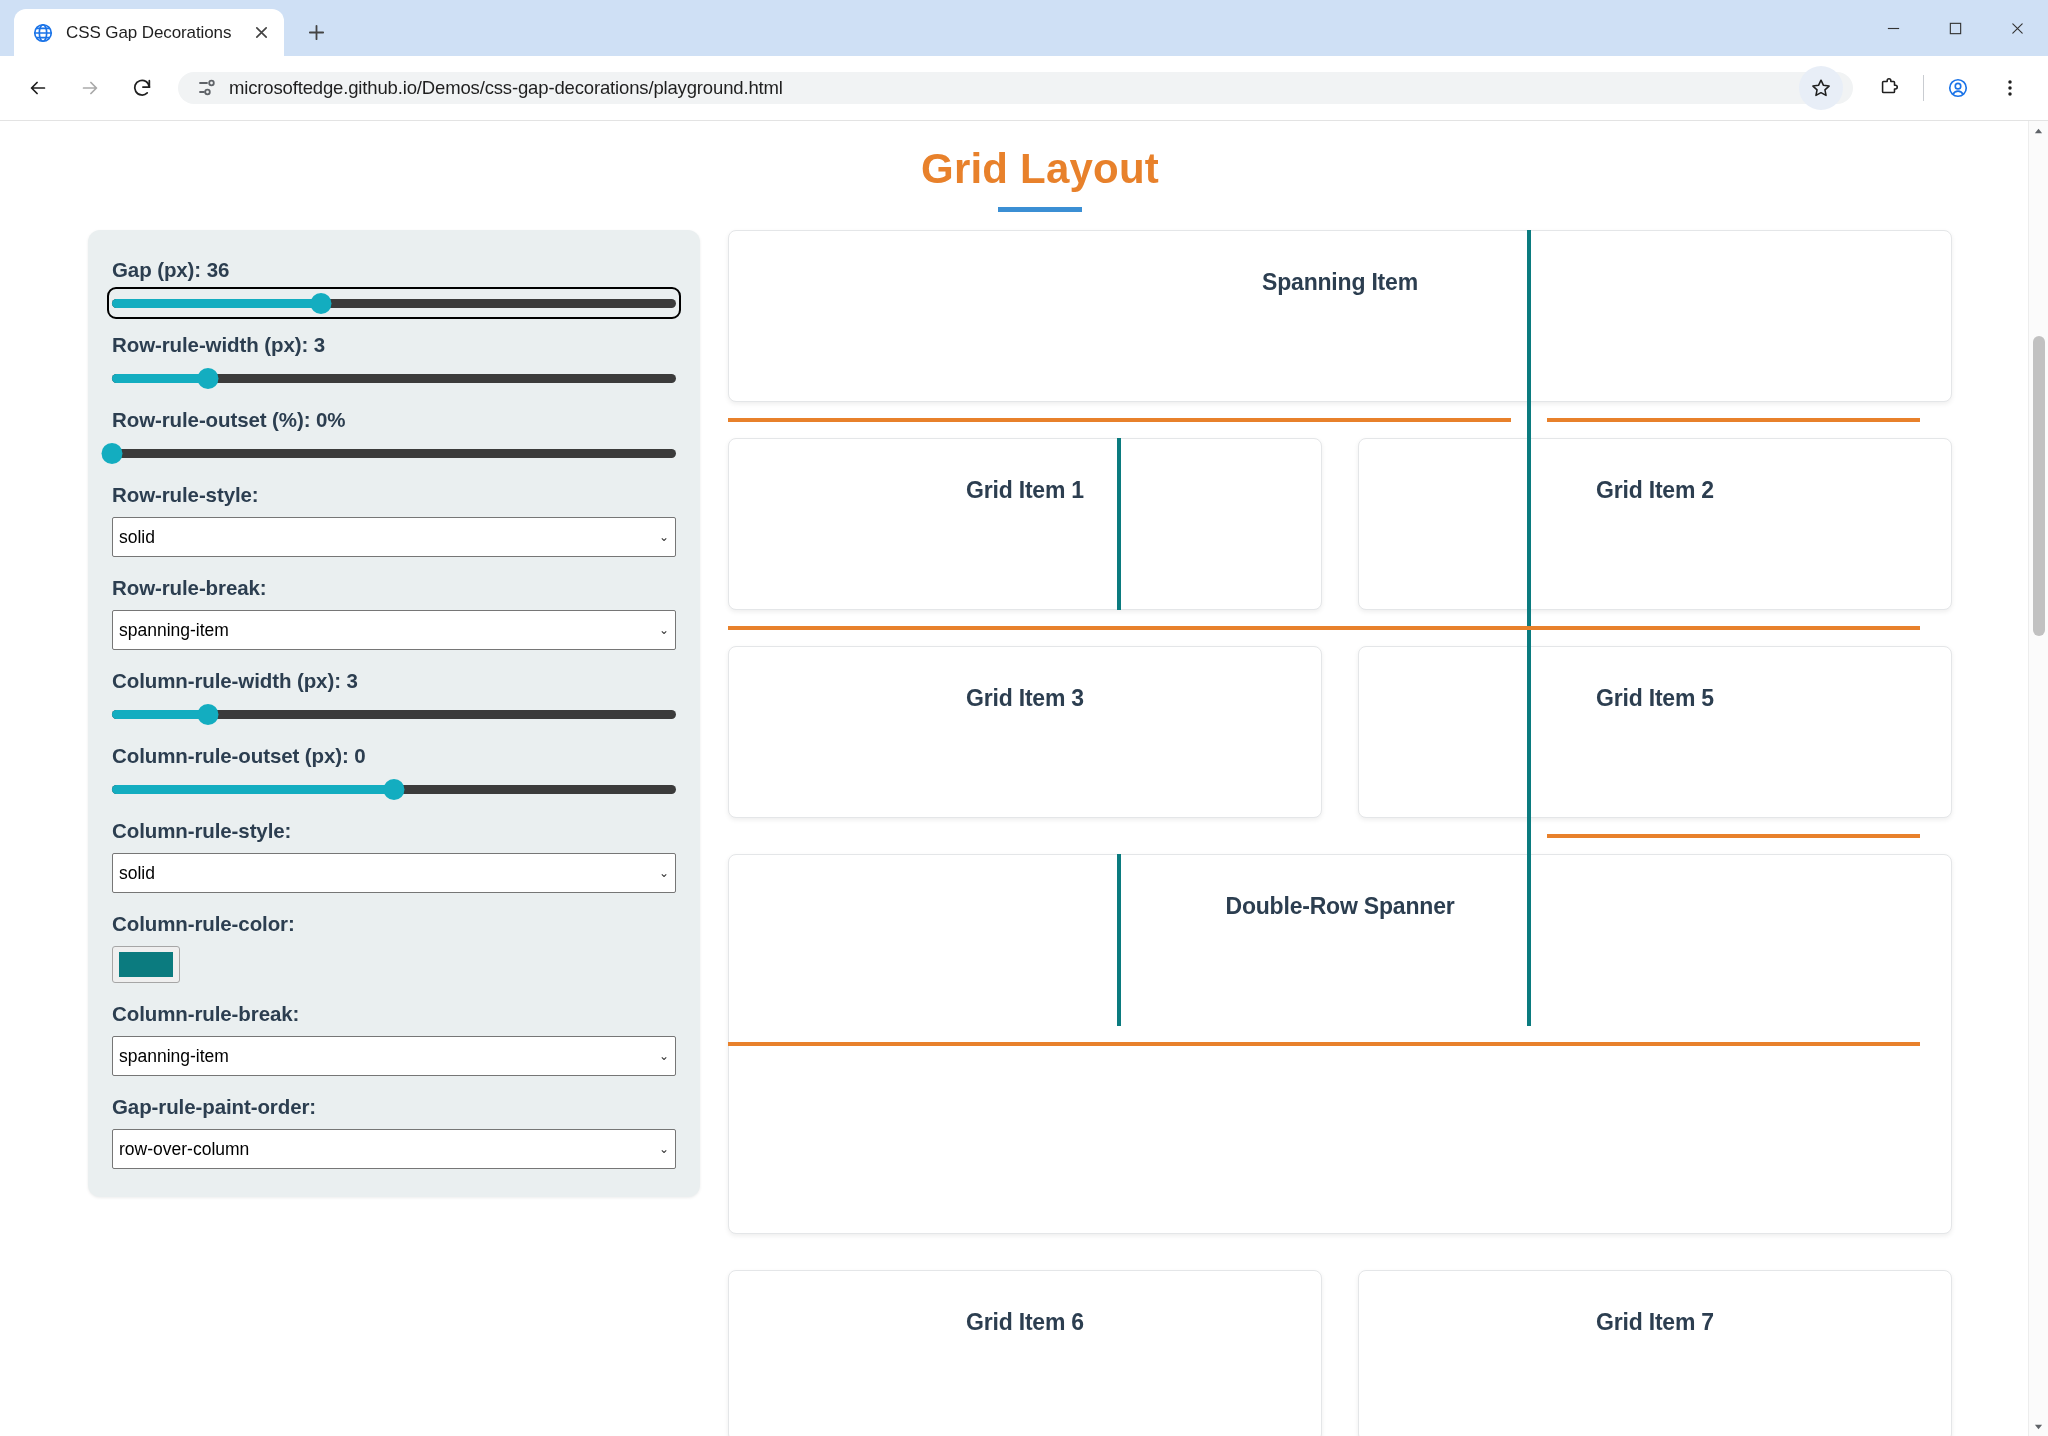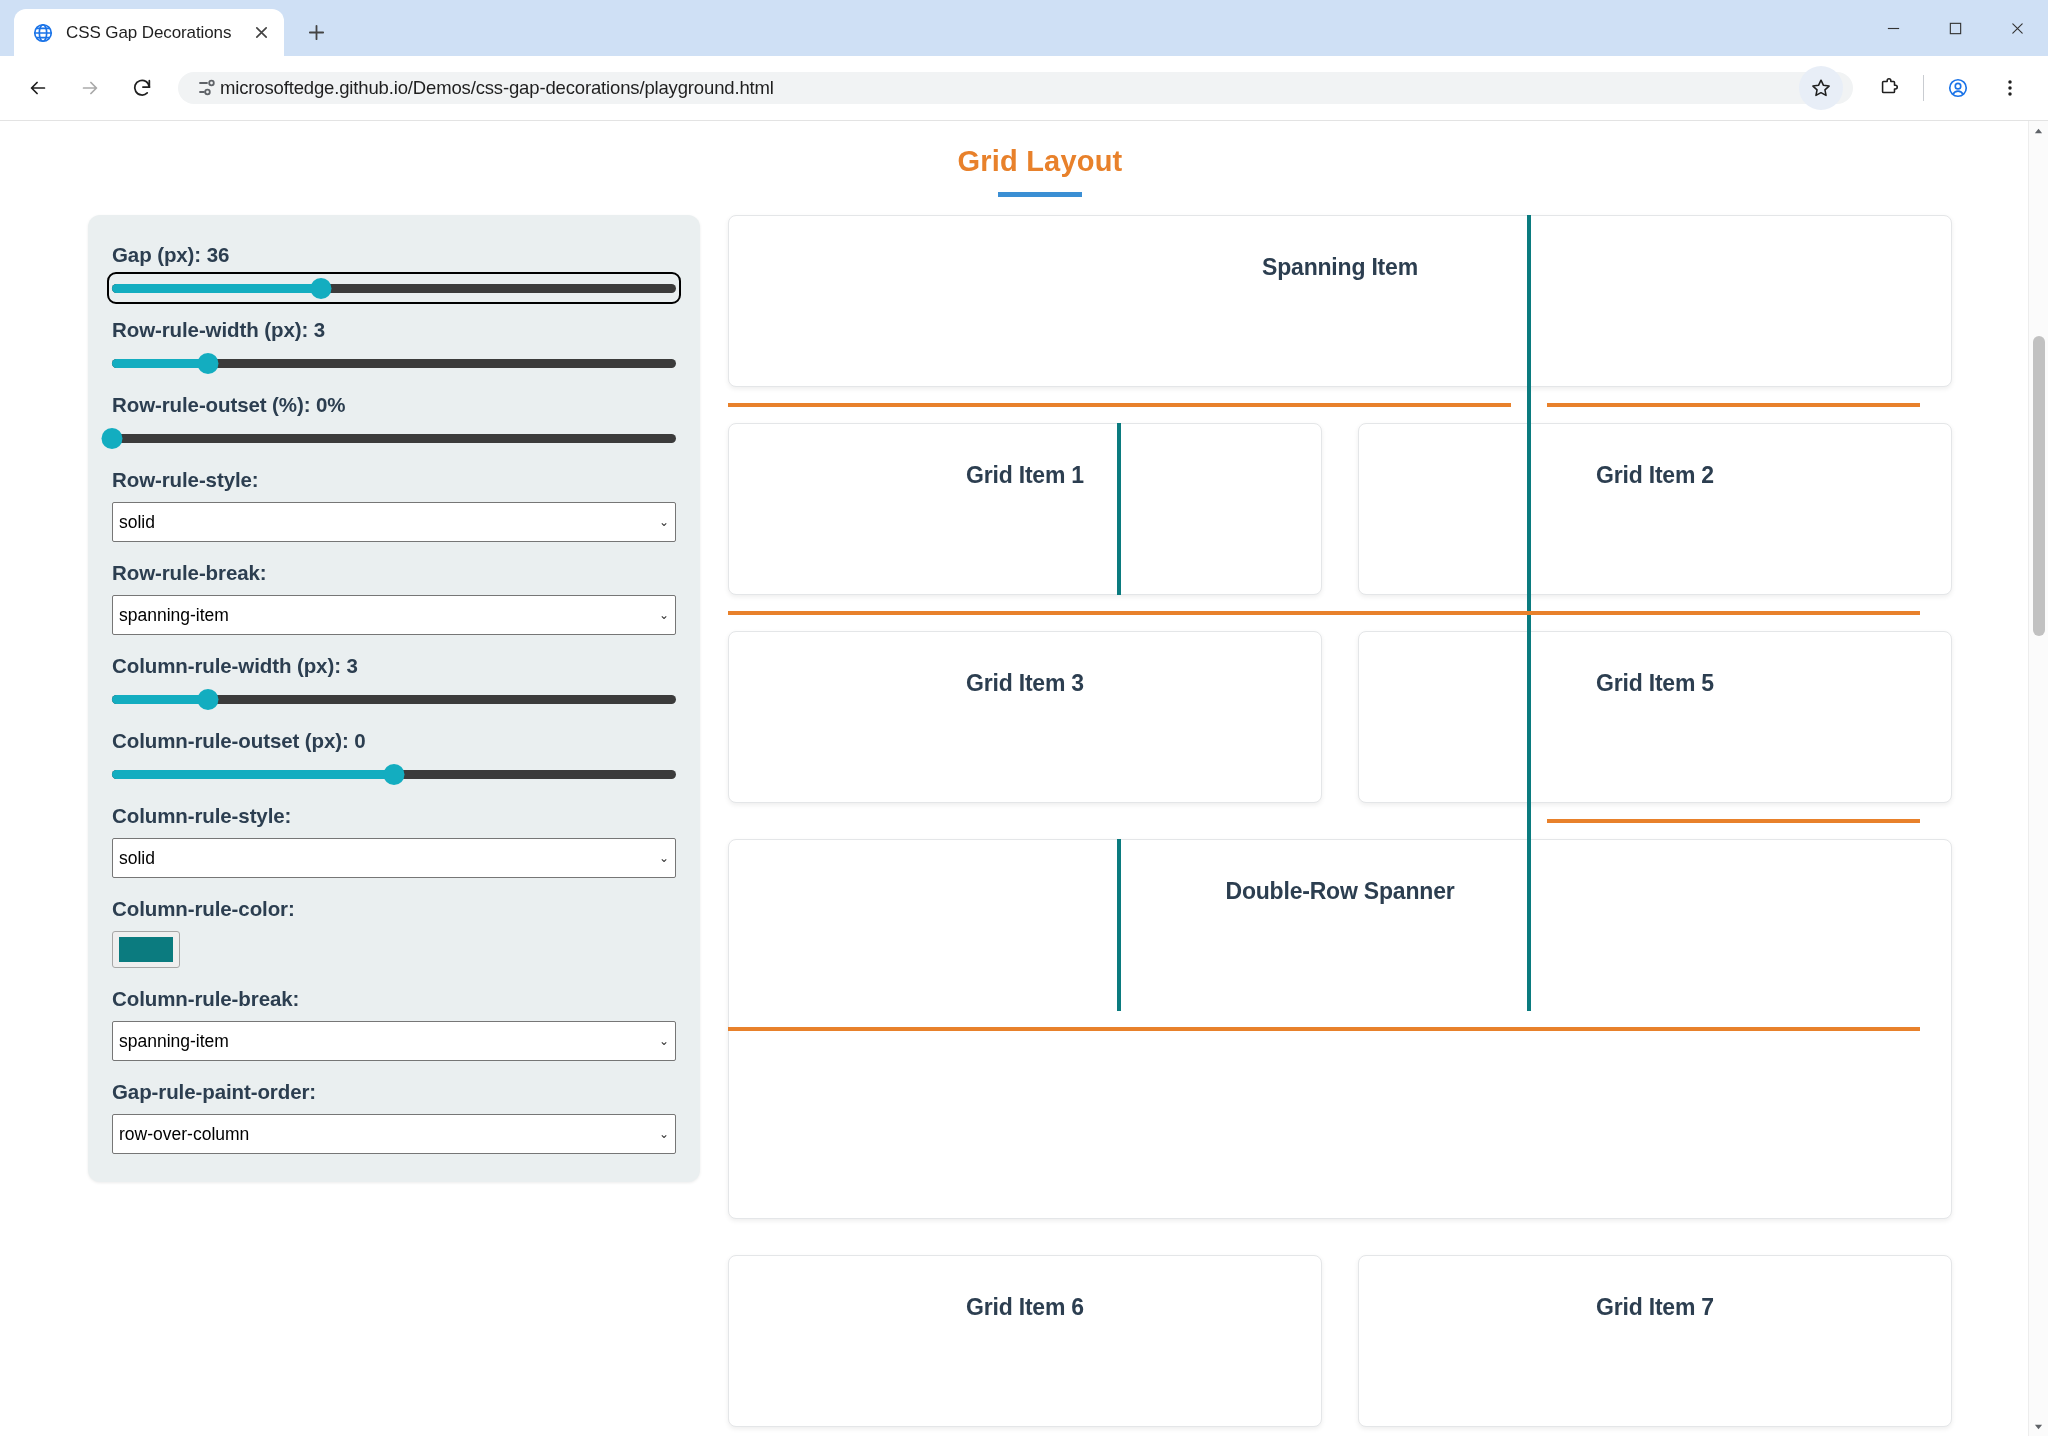--- a/index.html
+++ b/index.html
@@ -31,35 +31,35 @@
   .wc svg { width: 15px; height: 15px; }
 
   .toolbar { height: 64px; flex: 0 0 64px; background: #ffffff; display: flex;
              align-items: center; padding: 0 14px; gap: 4px; }
   .tb-btn { width: 48px; height: 48px; display: flex; align-items: center;
             justify-content: center; border-radius: 50%; flex: 0 0 48px; }
   .tb-btn svg { width: 22px; height: 22px; }
   .tb-btn.dim svg { opacity: .38; }
   .omnibox { flex: 1; height: 32px; background: #f1f3f4; border-radius: 22px;
              display: flex; align-items: center; padding: 0 10px 0 18px; margin: 0 8px;
-             gap: 0; }
+             gap: 9px; }
   .omni-icon { width: 24px; height: 24px; flex: 0 0 24px; display: flex;
                align-items: center; justify-content: center; }
   .omni-url { flex: 1; font-size: 18.5px; color: #1f1f1f; white-space: nowrap; letter-spacing: -.15px; }
   .omni-star { width: 44px; height: 44px; border-radius: 50%; display: flex;
                align-items: center; justify-content: center; background: #e8eef7; flex: 0 0 44px; }
   .omni-star svg { width: 22px; height: 22px; }
   .tb-sep { width: 1px; height: 26px; background: #c9ccd1; margin: 0 6px; }
 
   
   .viewport { flex: 1; position: relative; background: #ffffff; overflow: hidden;
               border-top: 1px solid #e3e3e3; }
   .page { position: absolute; inset: 0 20px 0 52px; background: #fff; overflow: hidden; }
 
-  .page-title { text-align: center; font-size: 29px; font-weight: 700; color: #e8812b;
+  .page-title { text-align: center; font-size: 42px; font-weight: 700; color: #e8812b;
                 padding-top: 24px; letter-spacing: .2px; }
   .title-underline { width: 84px; height: 5px; background: #3b8fd4; margin: 14px auto 0; }
 
   .content { display: flex; padding: 18px 0 0 36px; gap: 28px; }
 
   
   .controls { width: 612px; flex: 0 0 612px; background: #eaeff0; border-radius: 12px;
               padding: 28px 24px 28px 24px; align-self: flex-start;
               box-shadow: 0 1px 3px rgba(0,0,0,.08); }
   .ctrl { margin-bottom: 19px; }

